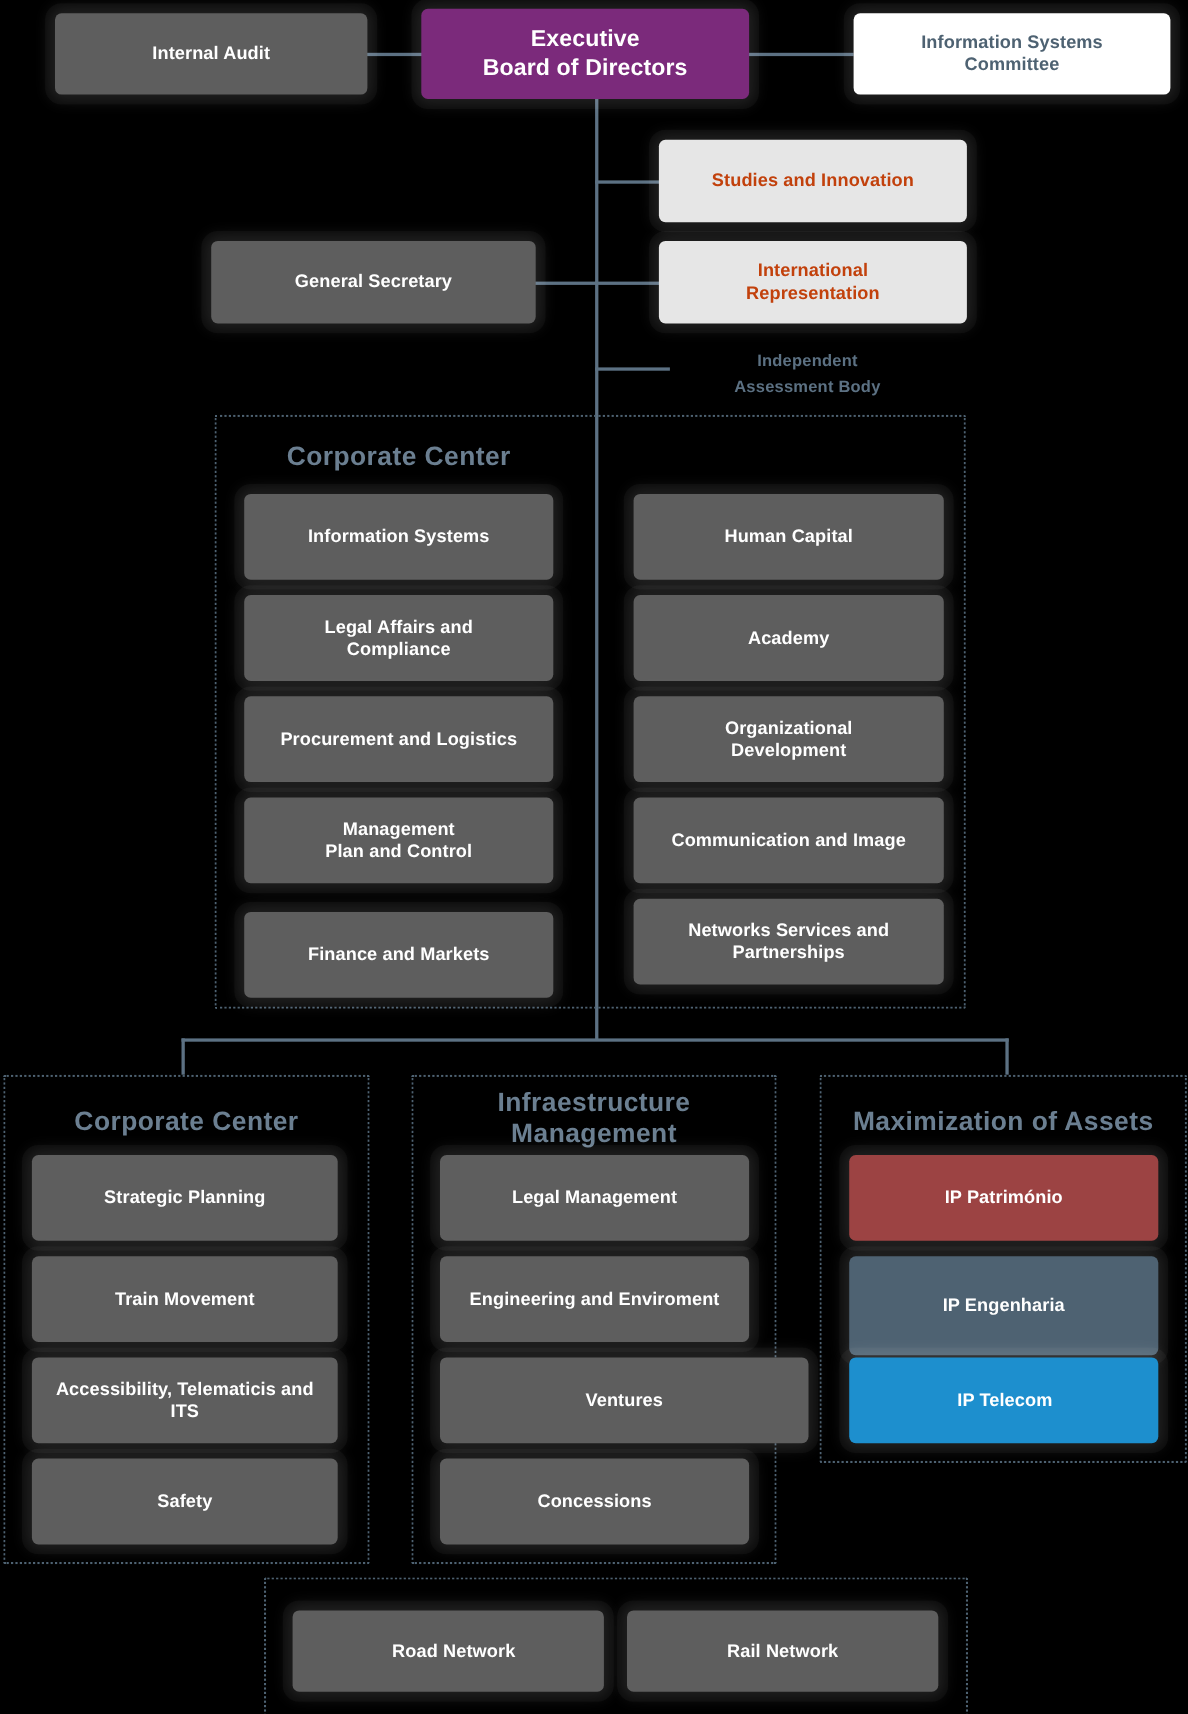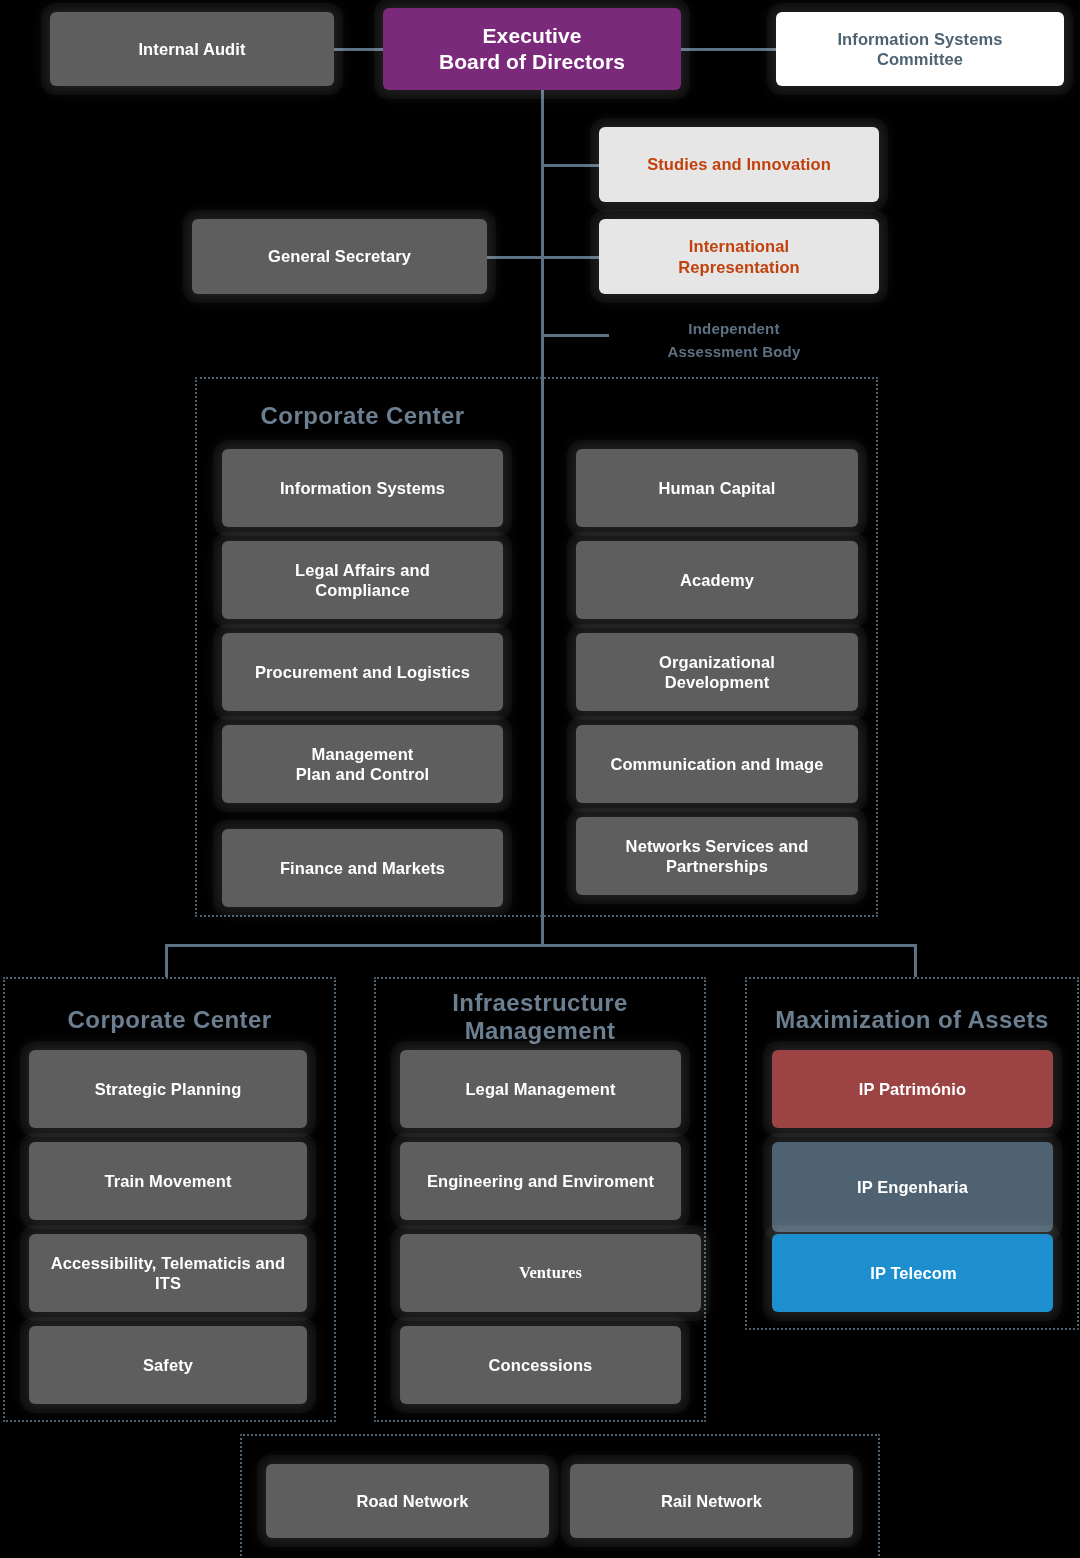--- a/index.html
+++ b/index.html
@@ -192,21 +192,21 @@
   <div class="group-title" style="left:374px; top:989px; width:332px;">
     <div>Infraestructure</div>
     <div>Management</div>
   </div>
   <div class="node gray" style="left:400px; top:1050px; width:281px; height:78px;">
     <span>Legal Management</span>
   </div>
   <div class="node gray" style="left:400px; top:1142px; width:281px; height:78px;">
     <span>Engineering and Enviroment</span>
   </div>
-  <div class="node gray" style="left:400px; top:1234px; width:301px; height:78px;font-family:Liberation Serif, serif;">
+  <div class="node gray" style="left:400px; top:1234px; width:335px; height:78px;">
     <span>Ventures</span>
   </div>
   <div class="node gray" style="left:400px; top:1326px; width:281px; height:78px;">
     <span>Concessions</span>
   </div>
 
   <div class="group" style="left:745px; top:977px; width:334px; height:353px;"></div>
   <div class="group-title" style="left:745px; top:1006px; width:334px;">Maximization of Assets</div>
   <div class="node red" style="left:772px; top:1050px; width:281px; height:78px;">
     <span>IP Património</span>

